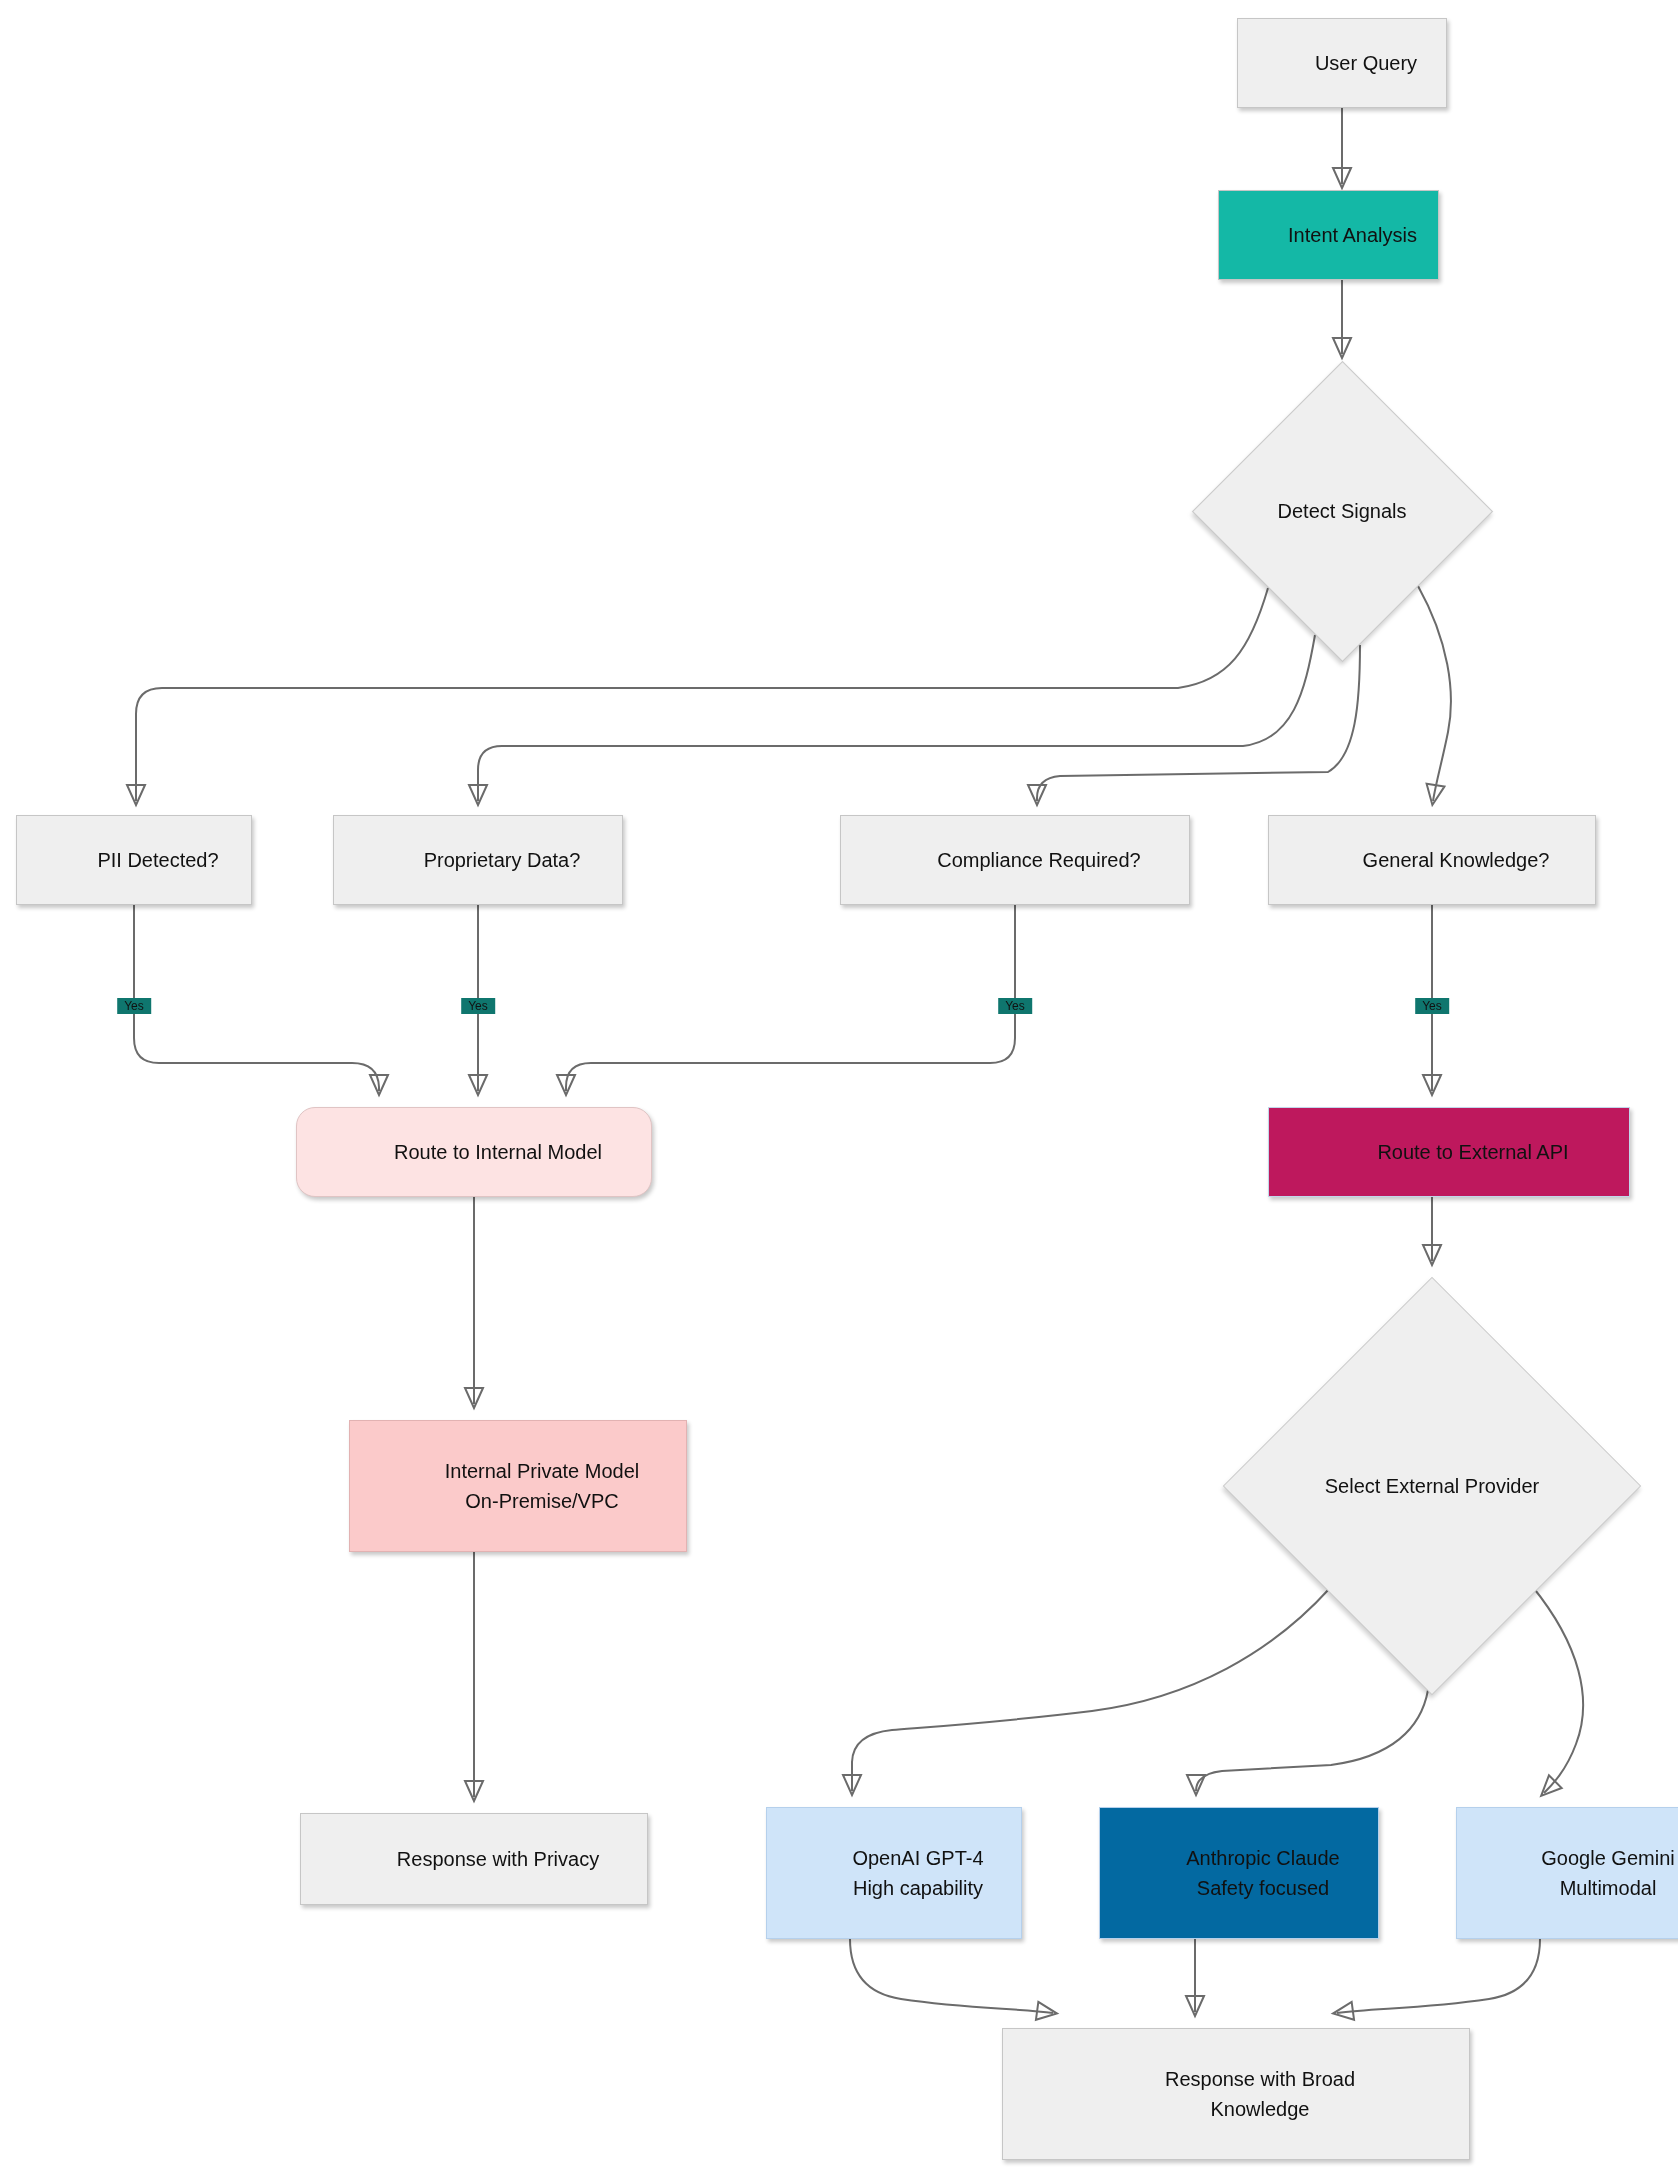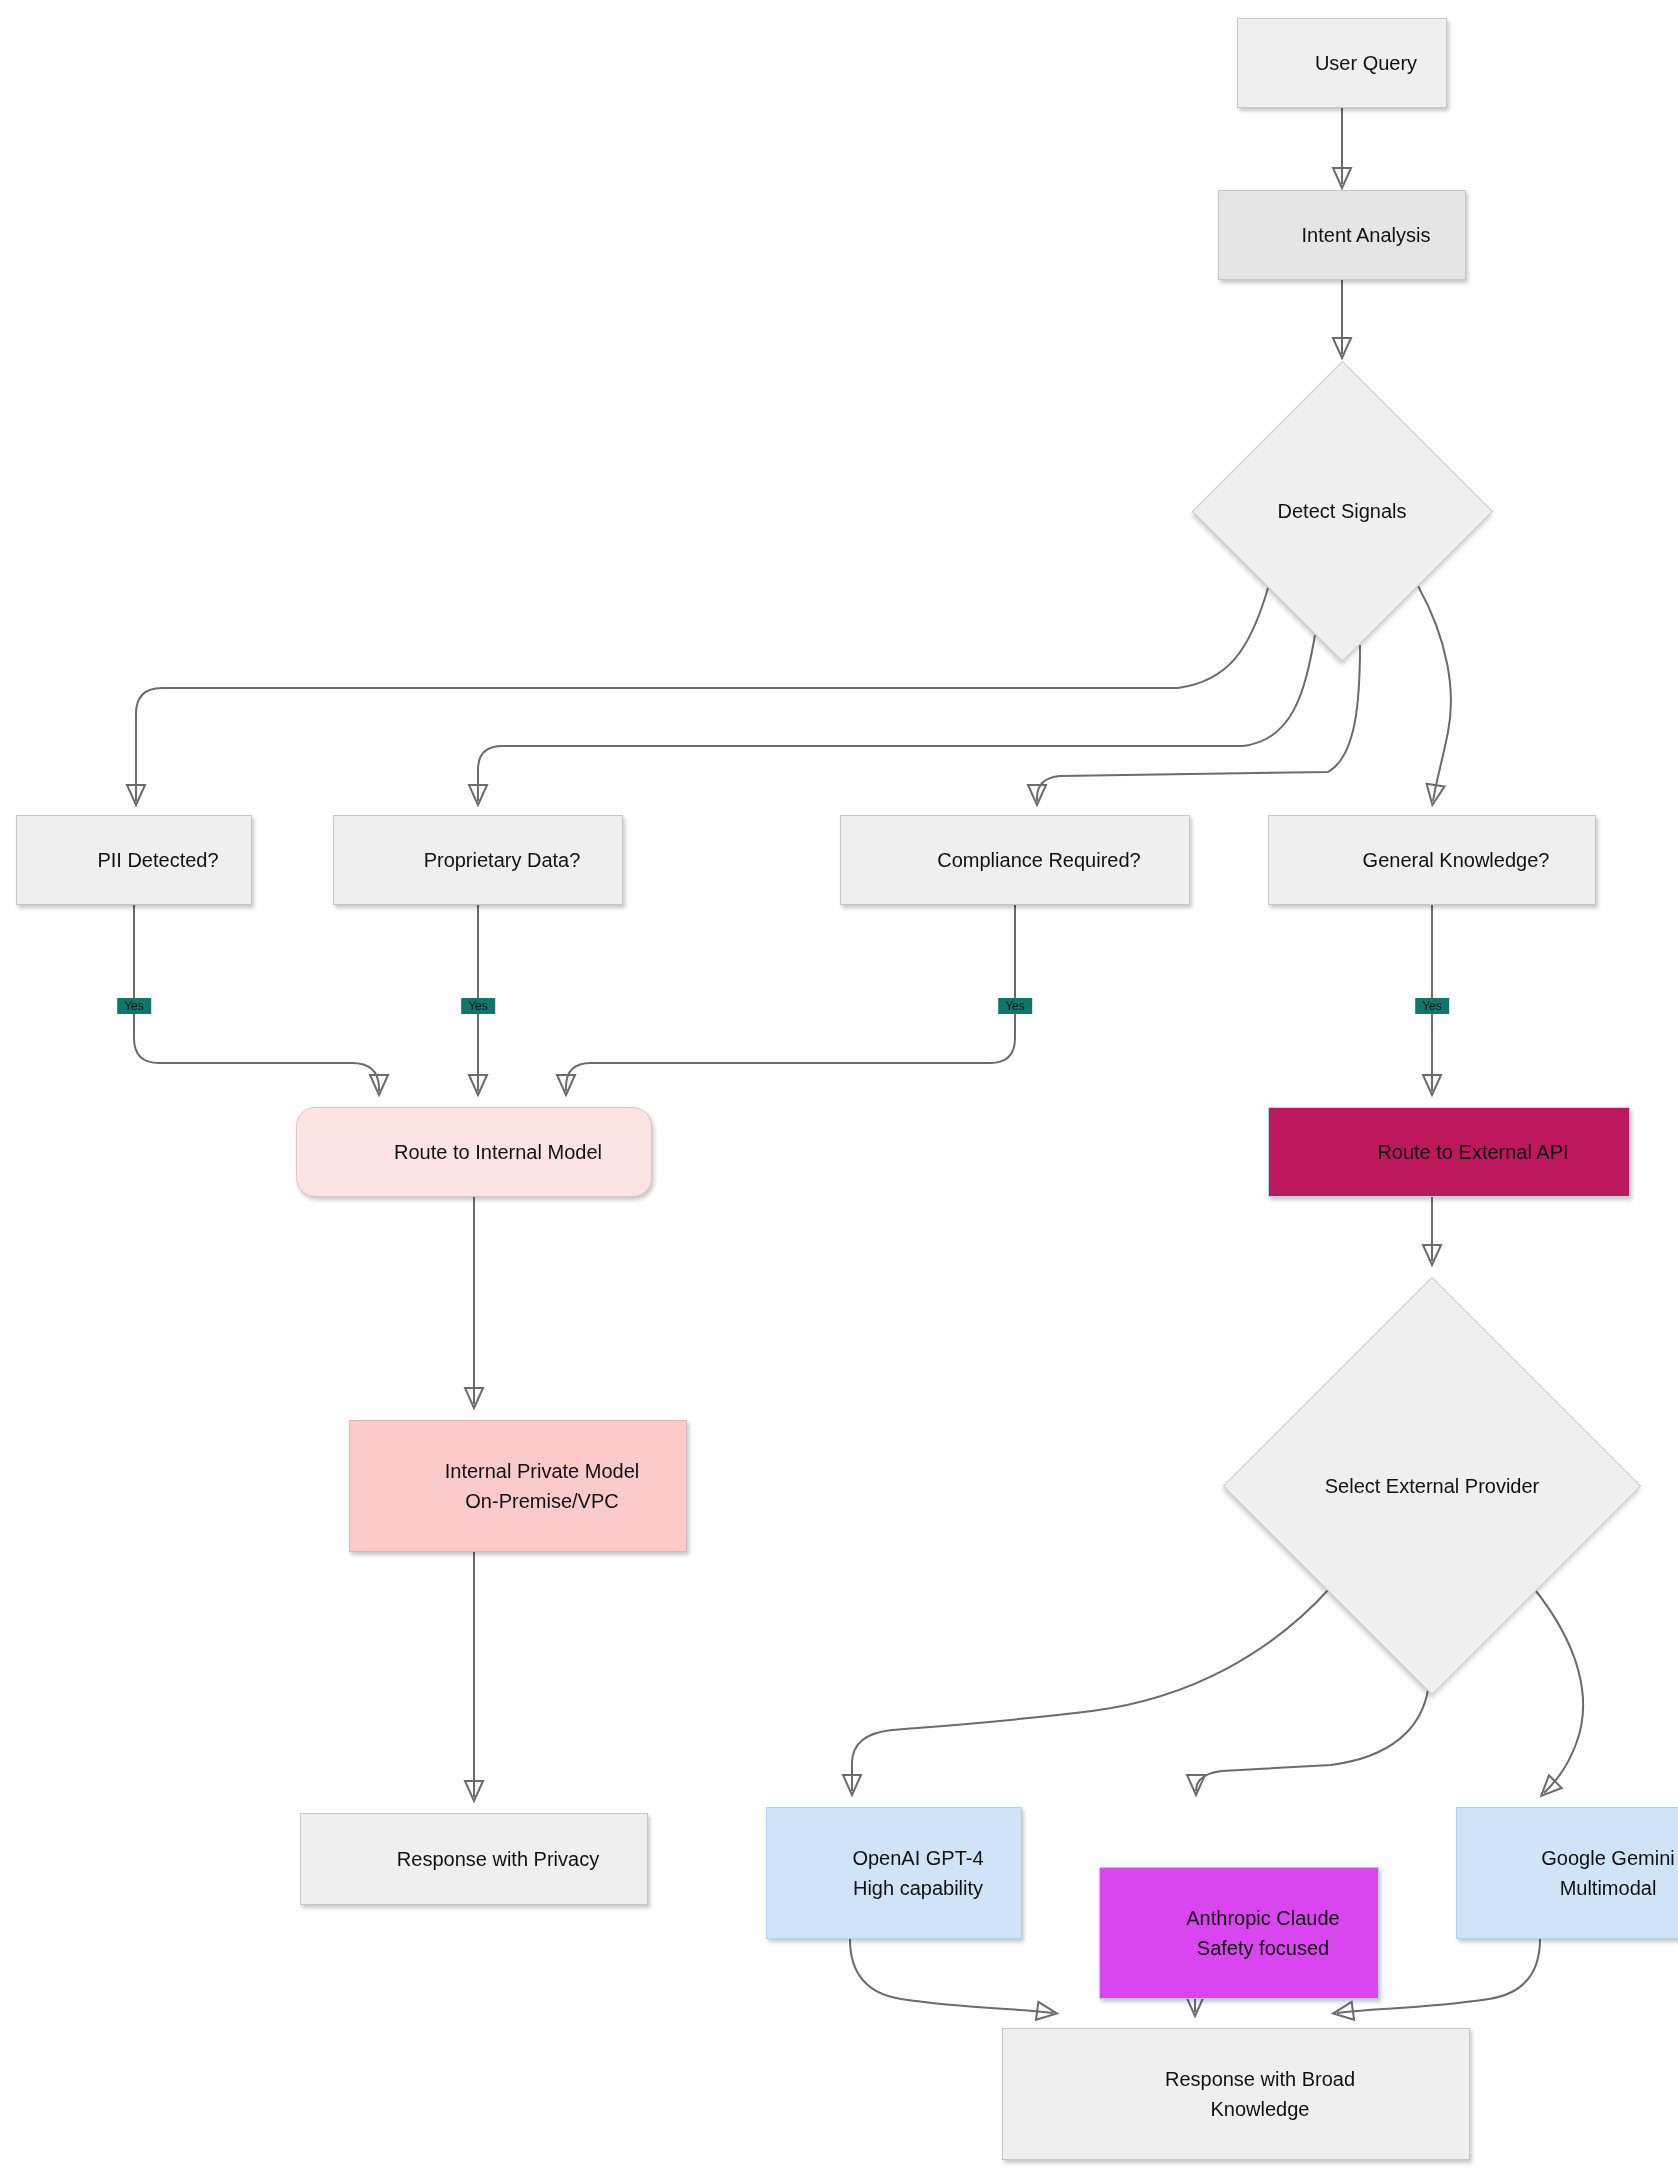--- a/index.html
+++ b/index.html
@@ -72,21 +72,21 @@
     <path marker-end="url(#arrow)" d="M1330 1588 C1272 1652 1192 1698 1092 1711 C1002 1722 942 1726 892 1730 Q853 1734 852 1762 L852 1791"></path>
     <path marker-end="url(#arrow)" d="M1428 1690 C1421 1729 1391 1757 1331 1765 L1222 1771 Q1196 1774 1196 1791"></path>
     <path marker-end="url(#arrow)" d="M1532 1586 C1580 1645 1593 1700 1576 1744 C1566 1771 1552 1785 1544 1793"></path>
     <path marker-end="url(#arrow)" d="M850 1939 Q850 1991 901 1999 C968 2009 1016 2008 1053 2013"></path>
     <path marker-end="url(#arrow)" d="M1195 1939 L1195 2012"></path>
     <path marker-end="url(#arrow)" d="M1540 1939 Q1540 1991 1489 1999 C1422 2009 1374 2008 1337 2013"></path>
   </svg>
 
   <div class="node" style="left: 1237px; top: 18px; width: 210px; height: 90px; background: rgb(239, 239, 239);">User Query</div>
 
-  <div class="node" style="left: 1218px; top: 190px; width: 248px; height: 90px; background: #e5e5e5;">Intent Analysis</div>
+  <div class="node" style="left: 1218px; top: 190px; width: 221px; height: 90px; background: #14b8a6;">Intent Analysis</div>
 
   <div class="diamond" style="left: 1236px; top: 405px; width: 213px; height: 213px; background: rgb(239, 239, 239);"></div>
   <div class="diamond-label" style="left:1192px;top:486px;width:300px;height:50px;">Detect Signals</div>
 
   <div class="node" style="left: 16px; top: 815px; width: 236px; height: 90px; background: rgb(239, 239, 239);">PII Detected?</div>
   <div class="node" style="left: 333px; top: 815px; width: 290px; height: 90px; background: rgb(239, 239, 239);">Proprietary Data?</div>
   <div class="node" style="left: 840px; top: 815px; width: 350px; height: 90px; background: rgb(239, 239, 239);">Compliance Required?</div>
   <div class="node" style="left: 1268px; top: 815px; width: 328px; height: 90px; background: rgb(239, 239, 239);">General Knowledge?</div>
 
   <div class="edge-label" style="left:134px;top:1006px;">Yes</div>
@@ -104,21 +104,21 @@
 
   <div class="diamond" style="left: 1284px; top: 1338px; width: 296px; height: 296px; background: rgb(239, 239, 239);"></div>
   <div class="diamond-label" style="left:1252px;top:1461px;width:360px;height:50px;">Select External Provider</div>
 
   <div class="node" style="left: 300px; top: 1813px; width: 348px; height: 92px; background: rgb(239, 239, 239);">Response with Privacy</div>
 
   <div class="node two-line" style="left: 722px; top: 1807px; width: 256px; height: 132px; border-color: rgb(181, 208, 236); background: rgb(207, 228, 249);">
     <span>OpenAI GPT-4</span>
     <span>High capability</span>
   </div>
-  <div class="node two-line" style="left: 1055px; top: 1867px; width: 280px; height: 132px; border-color: rgb(181, 208, 236); background: #d946ef;">
+  <div class="node two-line" style="left: 1055px; top: 1807px; width: 280px; height: 132px; border-color: rgb(181, 208, 236); background: #0369a1;">
     <span>Anthropic Claude</span>
     <span>Safety focused</span>
   </div>
   <div class="node two-line" style="left: 1412px; top: 1807px; width: 256px; height: 132px; border-color: rgb(181, 208, 236); background: rgb(207, 228, 249);">
     <span>Google Gemini</span>
     <span>Multimodal</span>
   </div>
 
   <div class="node two-line" style="left: 958px; top: 2028px; width: 468px; height: 132px; background: rgb(239, 239, 239);">
     <span>Response with Broad</span>

